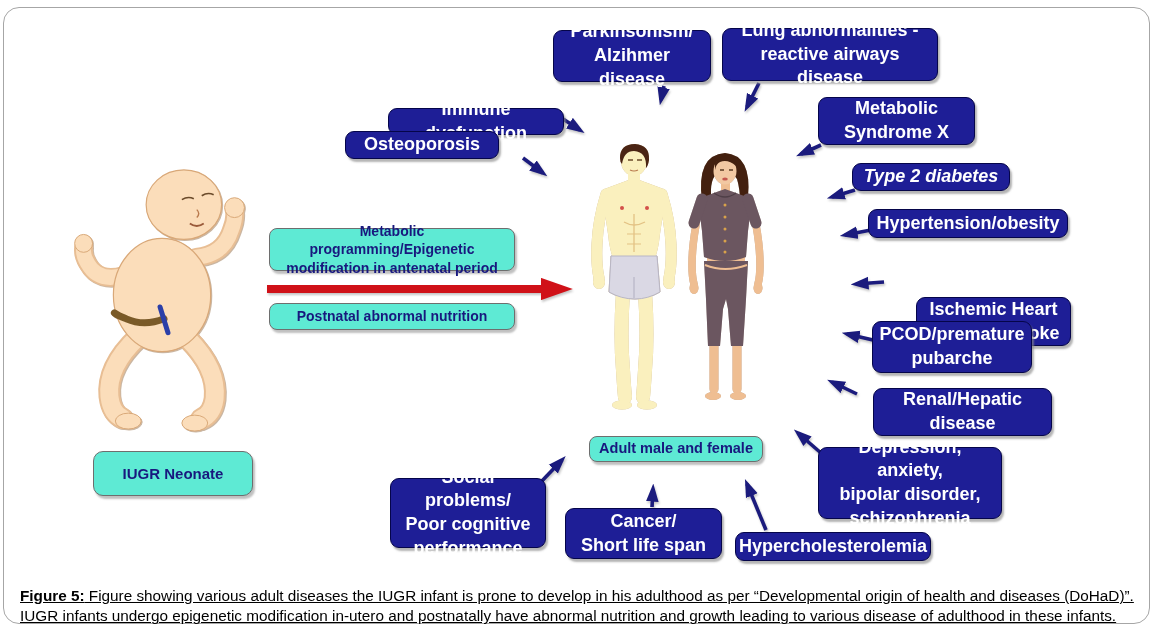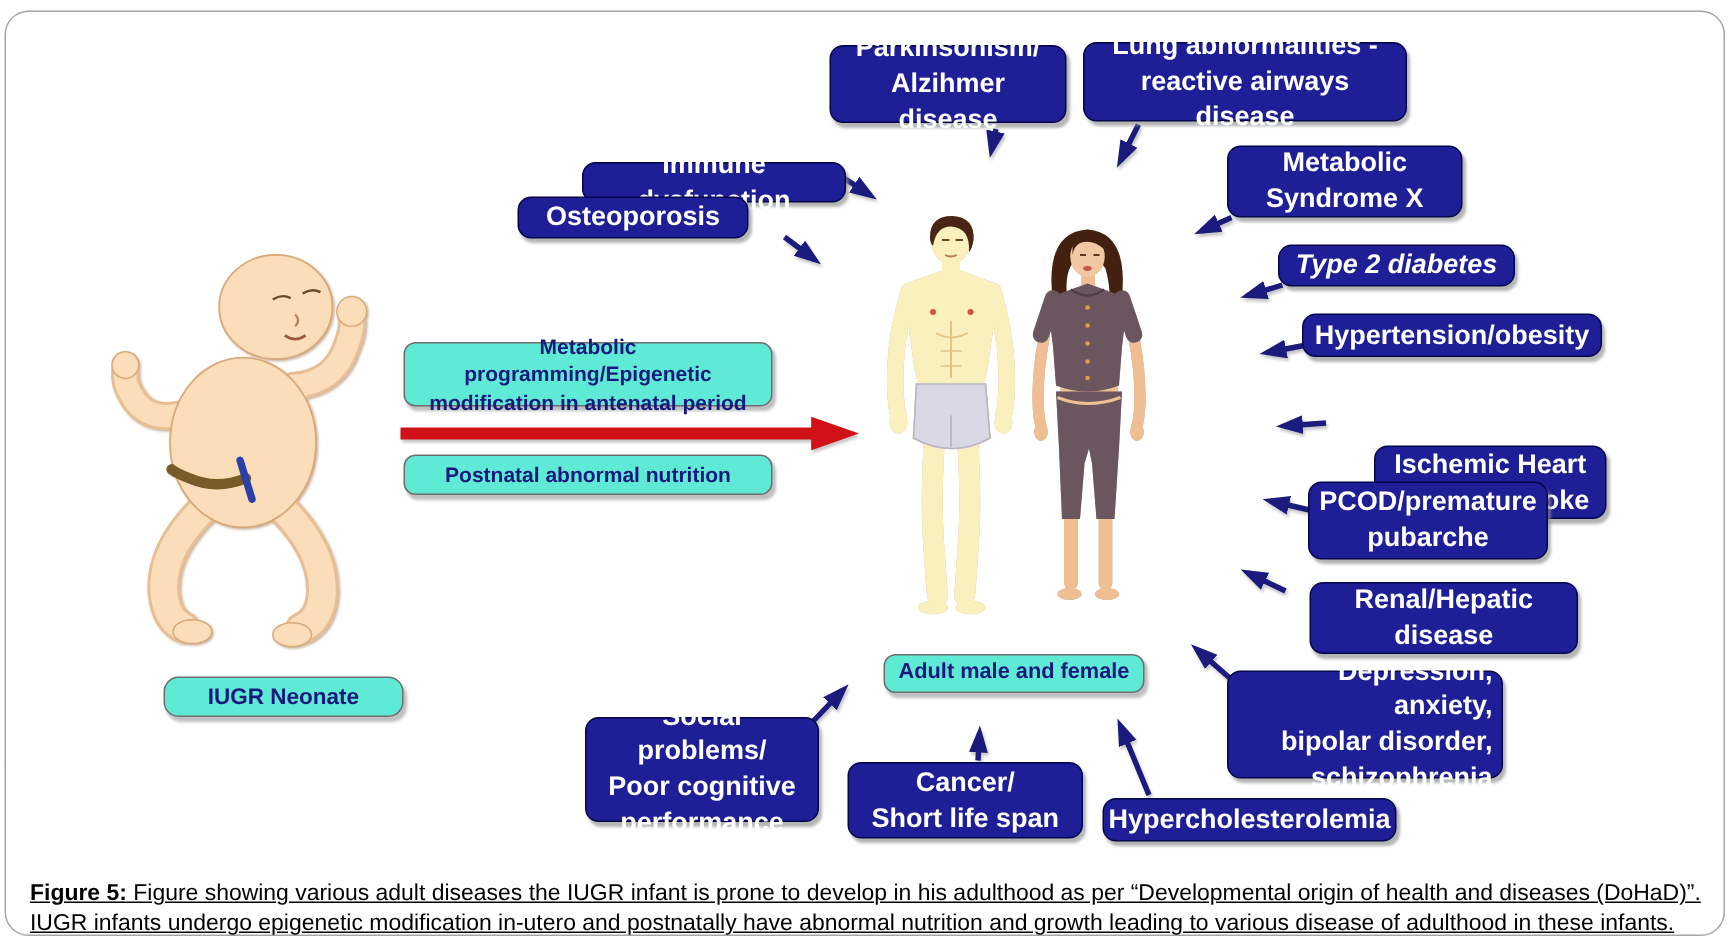--- a/index.html
+++ b/index.html
@@ -34,29 +34,29 @@
   #bx-parkinsonism{left:553px;top:30px;width:158px;height:52px;}
   #bx-lung{left:722px;top:28px;width:216px;height:53px;}
   #bx-immune{left:388px;top:108px;width:176px;height:27px;}
   #bx-osteoporosis{left:345px;top:131px;width:154px;height:28px;}
   #bx-metsyn{left:818px;top:97px;width:157px;height:48px;}
   #bx-type2{left:852px;top:163px;width:158px;height:28px;font-style:italic;}
   #bx-hypertension{left:868px;top:209px;width:200px;height:29px;}
   #bx-ischemic{left:916px;top:257px;width:155px;height:49px;margin-top:40px;}
   #bx-pcod{left:872px;top:321px;width:160px;height:52px;}
   #bx-renal{left:873px;top:388px;width:179px;height:48px;}
-  #bx-depression{left:818px;top:447px;width:184px;height:72px;text-align:right;}
+  #bx-depression{left:818px;top:447px;width:184px;height:72px;}
   #bx-cholesterol{left:735px;top:532px;width:196px;height:29px;}
   #bx-cancer{left:565px;top:508px;width:157px;height:51px;}
   #bx-social{left:390px;top:478px;width:156px;height:70px;}
   
   #ob-antenatal{left:269px;top:228px;width:246px;height:43px;}
   #ob-postnatal{left:269px;top:303px;width:246px;height:27px;}
   #ob-adult{left:589px;top:416px;width:174px;height:26px;font-size:14.5px;margin-top:20px;}
-  #ob-iugr{left:93px;top:451px;width:160px;height:27px;font-size:15px;border-radius:10px;margin-left:16px;}
+  #ob-iugr{left:93px;top:451px;width:160px;height:45px;font-size:15px;border-radius:10px;}
   
   #arrows{
     position:absolute;left:0;top:0;width:1153px;height:631px;
     pointer-events:none;
     filter:drop-shadow(1px 2px 1px rgba(90,90,90,0.35));
   }
   
   .illus{position:absolute;}
   #baby{left:52px;top:158px;width:228px;height:278px;filter:drop-shadow(1px 1px 0.6px rgba(150,110,70,0.5));}
   #male{left:584px;top:142px;width:100px;height:274px;filter:drop-shadow(0.8px 0.8px 0.5px rgba(160,120,60,0.55));}

